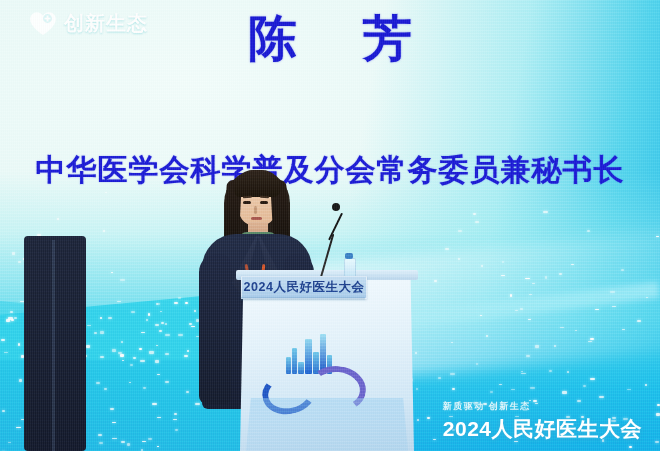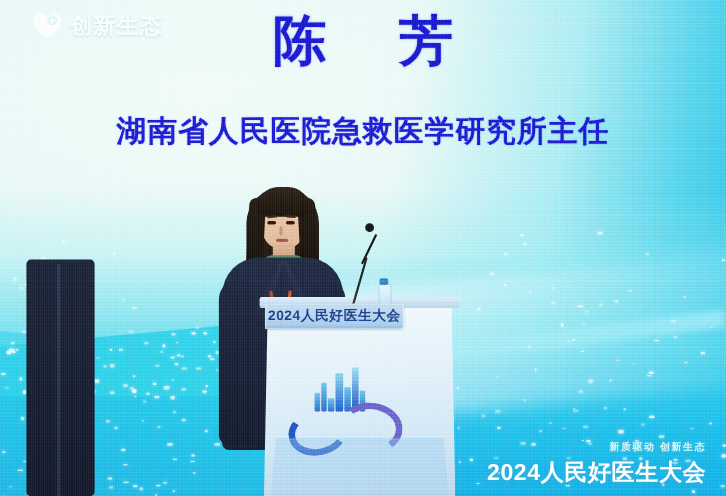--- a/index.html
+++ b/index.html
@@ -241,21 +241,21 @@
     position:absolute;left:344px;top:258px;width:10px;height:20px;
     background:linear-gradient(180deg,rgba(235,250,255,.9),rgba(190,225,245,.9));
     border-radius:2px 2px 3px 3px;border:1px solid rgba(160,200,225,.6);
   }
   .bottle-cap{
     position:absolute;left:345px;top:253px;width:8px;height:6px;
     background:#3a7fc4;border-radius:2px;
   }
 
   
-  .wm{position:absolute;right:18px;bottom:8px;text-align:right;}
+  .wm{position:absolute;right:18px;bottom:8px;text-align:left;}
   .wm-tag{
     font-size:9px;font-weight:bold;color:rgba(255,255,255,.82);letter-spacing:1.5px;
     margin-bottom:2px;text-shadow:0 0 3px rgba(90,200,225,.8);
   }
   .wm-main{
     font-size:21px;font-weight:bold;color:#ffffff;letter-spacing:.5px;
     text-shadow:0 1px 4px rgba(60,170,210,.85);white-space:nowrap;
   }
 </style>
 </head>
@@ -514,21 +514,21 @@
       <div class="sp" style="left: 26px; top: 307.7px; width: 4.7px; height: 2.7px; opacity: 0.8;"></div>
       <div class="sp" style="left: 25.7px; top: 351.7px; width: 3.5px; height: 2.9px; opacity: 0.97;"></div>
       <div class="sp" style="left: 186.6px; top: 349.7px; width: 2.9px; height: 2.6px; opacity: 0.95;"></div>
       <div class="sp" style="left: 20.9px; top: 355.4px; width: 2.9px; height: 2.7px; opacity: 0.9;"></div>
       <div class="sp" style="left: 149.3px; top: 351.4px; width: 4.9px; height: 2.2px; opacity: 0.74;"></div>
       <div class="sp" style="left: 120.3px; top: 354.3px; width: 3.8px; height: 2.8px; opacity: 0.97;"></div>
       <div class="sp" style="left: 82.9px; top: 319.1px; width: 2.2px; height: 1.9px; opacity: 0.84;"></div>
     </div>
 
   <div class="slide-name">陈  芳</div>
-  <div class="slide-line1">湖南省人民医院急救医学研究所主任</div>
+  <div class="slide-line2">中华医学会科学普及分会常务委员兼秘书长</div>
 
   <div class="logo">
     <svg width="32" height="28" viewBox="0 0 32 28">
       <path d="M16 26 C3 17 1 10 5 5.5 C8.5 1.6 14 3 16 7 C18 3 23.5 1.6 27 5.5 C31 10 29 17 16 26 Z" fill="#ffffff" opacity="0.95"></path>
       <circle cx="20.5" cy="9.5" r="5.2" fill="#ffffff"></circle>
       <circle cx="20.5" cy="9.5" r="4.4" fill="#bdeef0" opacity="0.55"></circle>
       <rect x="19.7" y="6.6" width="1.7" height="5.8" fill="#ffffff"></rect>
       <rect x="17.6" y="8.7" width="5.8" height="1.7" fill="#ffffff"></rect>
     </svg>
     <span class="logo-text">创新生态</span>

